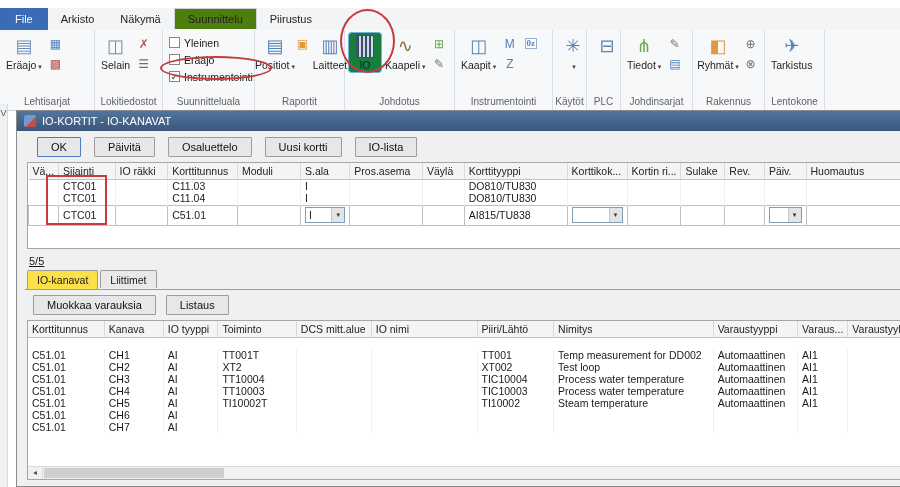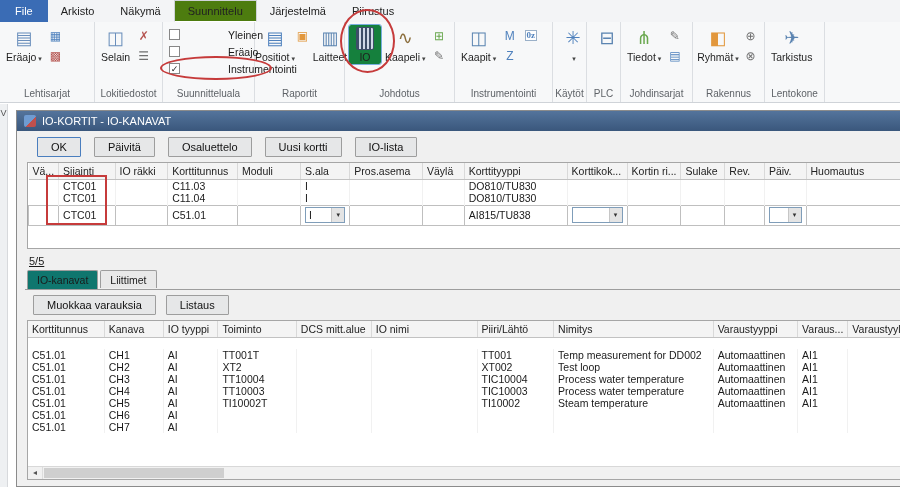--- a/index.html
+++ b/index.html
@@ -1,21 +1,21 @@
 <!DOCTYPE html>
 <html style="--annotation-red: #c63b3b; --titlebar-blue: #54749c; --file-tab-blue: #3a6cb5; --selection-blue: #dcebf9;"><head>
 <meta charset="utf-8">
 <style>
   * { box-sizing: border-box; }
   body { margin: 0; background: #ffffff; }
   .screen { position: relative; width: 900px; height: 487px; overflow: hidden;
             font-family: "Liberation Sans", sans-serif; font-size: 11px; color: #1a1a1a; background: #fff; }
 
   
-  .ribbon { position: absolute; left: 0; top: 0; width: 900px; height: 103px;
+  .ribbon { position: absolute; left: 0; top: 8px; width: 900px; height: 103px;
             background: #f3f4f6; border-bottom: 1px solid #cfd3d8; }
   .ribbon-tabs { display: flex; height: 22px; align-items: stretch; }
   .ribbon-tab { display: flex; align-items: center; padding: 0 13px; color: #222; cursor: default; }
   .ribbon-tab.file { background: var(--file-tab-blue, #3a6cb5); color: #fff; padding: 0 15px; }
   .ribbon-tab.active { background: #4d7c0f; border: 1px solid #cfd3d8; border-bottom: 1px solid #fff; }
   .ribbon-body { display: flex; height: 80px; background: #f7f8f9; }
   .ribbon-group { display: flex; flex-direction: column; border-right: 1px solid #dbdee2; padding: 0 2px; flex: 0 0 auto; }
   .group-items { flex: 1; display: flex; align-items: flex-start; gap: 2px; padding: 3px 2px 0; }
   .group-label { height: 14px; text-align: center; font-size: 10px; color: #5f6368; white-space: nowrap; overflow: hidden; }
   .big-btn { display: flex; flex-direction: column; align-items: center; gap: 1px; min-width: 32px; padding: 1px 2px; border-radius: 2px; cursor: default; }
@@ -26,21 +26,21 @@
   .icon.io-card { background: repeating-linear-gradient(90deg, #3d4e68 0 2px, #cfd9e8 2px 4px);
                   border: 1px solid #3d4e68; border-radius: 2px; width: 18px; height: 23px; margin-top: 1px; }
   .stack { display: flex; flex-direction: column; gap: 3px; padding-top: 2px; }
   .small-btn { width: 19px; height: 17px; display: flex; align-items: center; justify-content: center; border-radius: 2px; cursor: default; }
   .small-btn .s-icon { font-size: 12px; line-height: 1; }
   .small-btn .s-icon.txt { font-size: 9px; font-weight: bold; border: 1px solid #9ab0c8; padding: 0 1px; background: #fff; }
   .chk-col { display: flex; flex-direction: column; gap: 4px; padding: 3px 0 0 2px; }
   .chk { display: flex; align-items: center; gap: 4px; height: 13px; cursor: default; }
   .chk .box { width: 11px; height: 11px; border: 1px solid #878787; background: #fff;
               font-size: 9px; line-height: 10px; text-align: center; color: #1a1a1a; flex: 0 0 auto; }
-  .chk-lbl { font-size: 10.5px; white-space: nowrap; margin-left: 44px; }
+  .chk-lbl { font-size: 10.5px; white-space: nowrap; }
 
   
   .side-strip { position: absolute; left: 0; top: 104px; width: 8px; height: 383px;
                 background: #eef0f2; border-right: 1px solid #d7d9dc; font-size: 9px; color: #555; text-align: center; padding-top: 4px; }
 
   
   .window { position: absolute; left: 16px; top: 110px; width: 892px; height: 377px;
             background: #f0f0f0; border: 1px solid #8b8b8b; border-right: none; }
   .titlebar { height: 20px; background: linear-gradient(var(--titlebar-blue, #54749c), #3a577c);
               display: flex; align-items: center; gap: 6px; padding: 0 7px; color: #fff; }
@@ -63,21 +63,21 @@
            border: 1px solid #7f9db9; background: #fff; padding-left: 3px; }
   .combo .cval { font-size: 10.5px; }
   .combo .caret { width: 13px; height: 14px; background: #e4e4e4; border-left: 1px solid #c6c6c6;
                   font-size: 7px; line-height: 14px; text-align: center; color: #333; }
   .counter { padding: 6px 0 0 12px; text-decoration: underline; }
 
   
   .tabstrip { display: flex; padding: 3px 0 0 10px; }
   .ptab { height: 18px; display: flex; align-items: center; padding: 0 9px; font-size: 10.5px;
           background: #e9e9e9; border: 1px solid #9d9d9d; border-bottom: none; border-radius: 2px 2px 0 0; margin-right: 2px; cursor: default; }
-  .ptab.active { background: #0f766e; height: 19px; }
+  .ptab.active { background: #fde047; height: 19px; }
   .tabpage { border-top: 1px solid #9d9d9d; margin-left: 8px; background: #f0f0f0; }
   .actions { display: flex; gap: 10px; padding: 5px 0 5px 8px; }
   .grid-box.bottom { margin-left: 2px; width: 882px; height: 160px; }
   tr.spacer td { height: 42px; border-right: none; }
   .grid-box.bottom td { height: 12px; }
   .hscroll { position: absolute; left: 0; right: 0; bottom: 0; height: 13px; background: #f1f1f1;
              border-top: 1px solid #d8d8d8; display: flex; }
   .scroll-btn { width: 15px; font-size: 8px; line-height: 12px; text-align: center; color: #555;
                 background: #f1f1f1; border-right: 1px solid #dddddd; cursor: default; }
   .scroll-thumb { width: 180px; background: #cfcfcf; margin: 1px 0 1px 1px; }
@@ -93,21 +93,20 @@
 <body>
 
 <div class="screen">
 
   <div class="ribbon">
     <div class="ribbon-tabs">
         <div class="ribbon-tab file">File</div>
         <div class="ribbon-tab">Arkisto</div>
         <div class="ribbon-tab">Näkymä</div>
         <div class="ribbon-tab active">Suunnittelu</div>
-        <div class="ribbon-tab">Järjestelmä</div>
         <div class="ribbon-tab">Piirustus</div>
       </div>
     <div class="ribbon-body">
         <div class="ribbon-group" style="width: 95px;">
           <div class="group-items">
             <div class="big-btn">
               <span class="icon" style="color: rgb(107, 143, 188);">▤</span>
               <span class="lbl">Eräajo<span class="arrow">▾</span></span>
             </div>
             <div class="stack">

